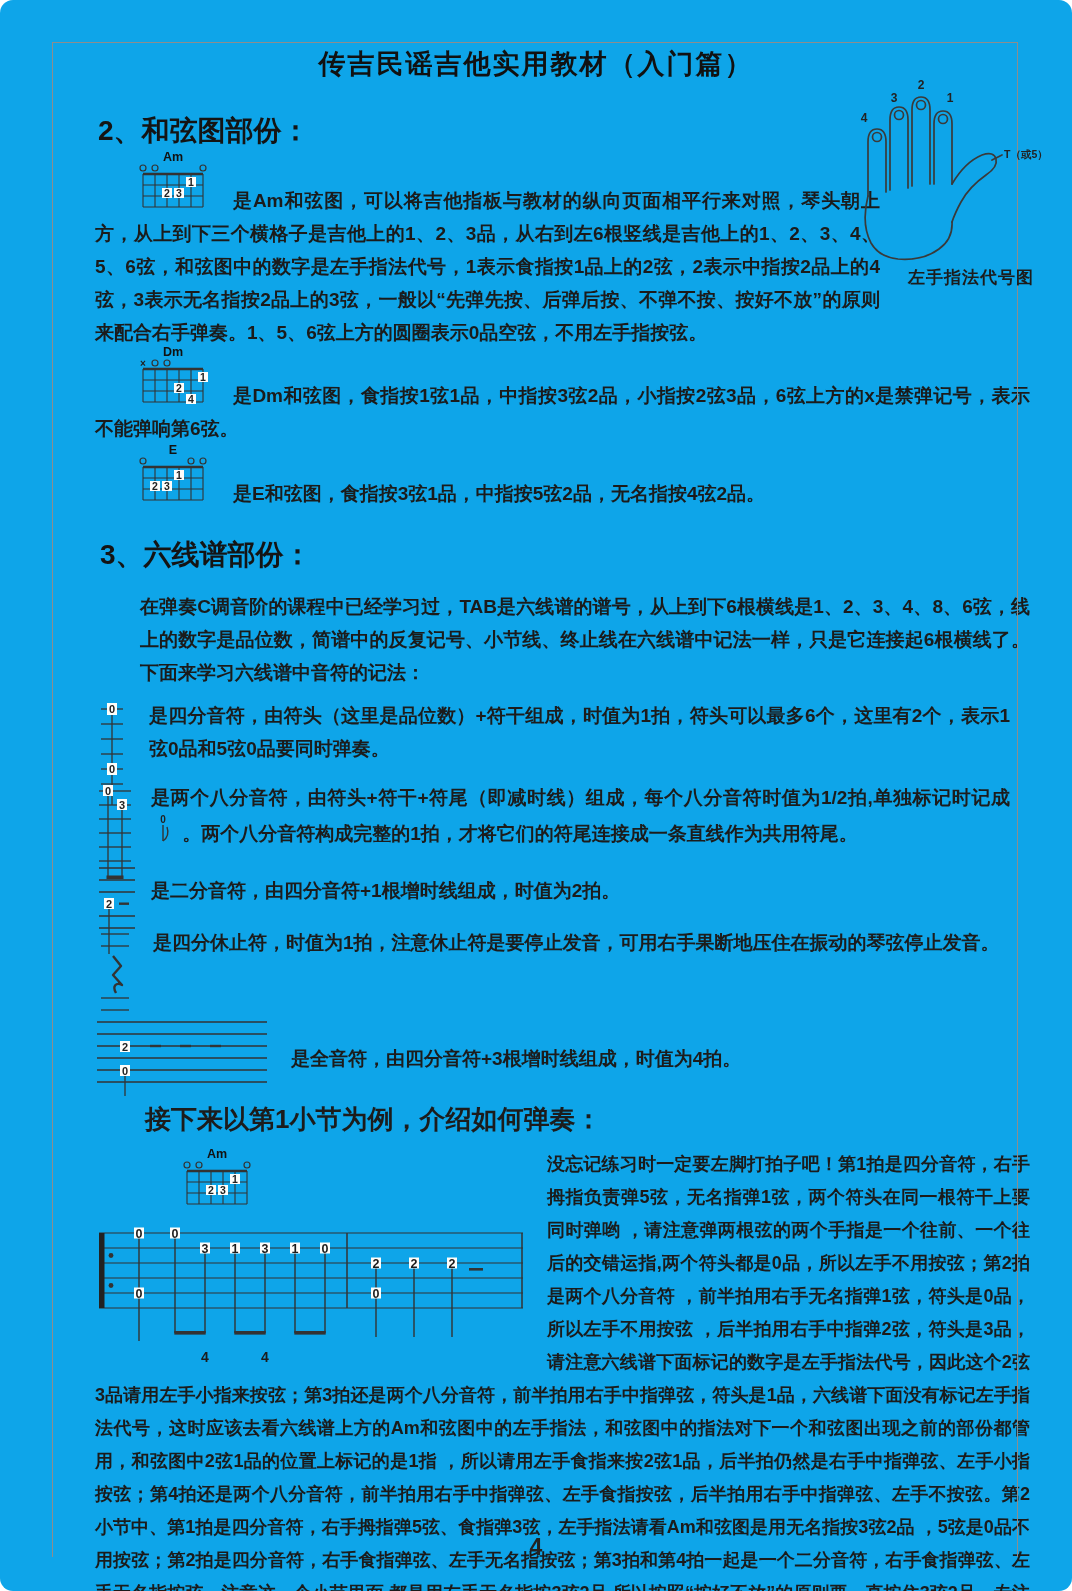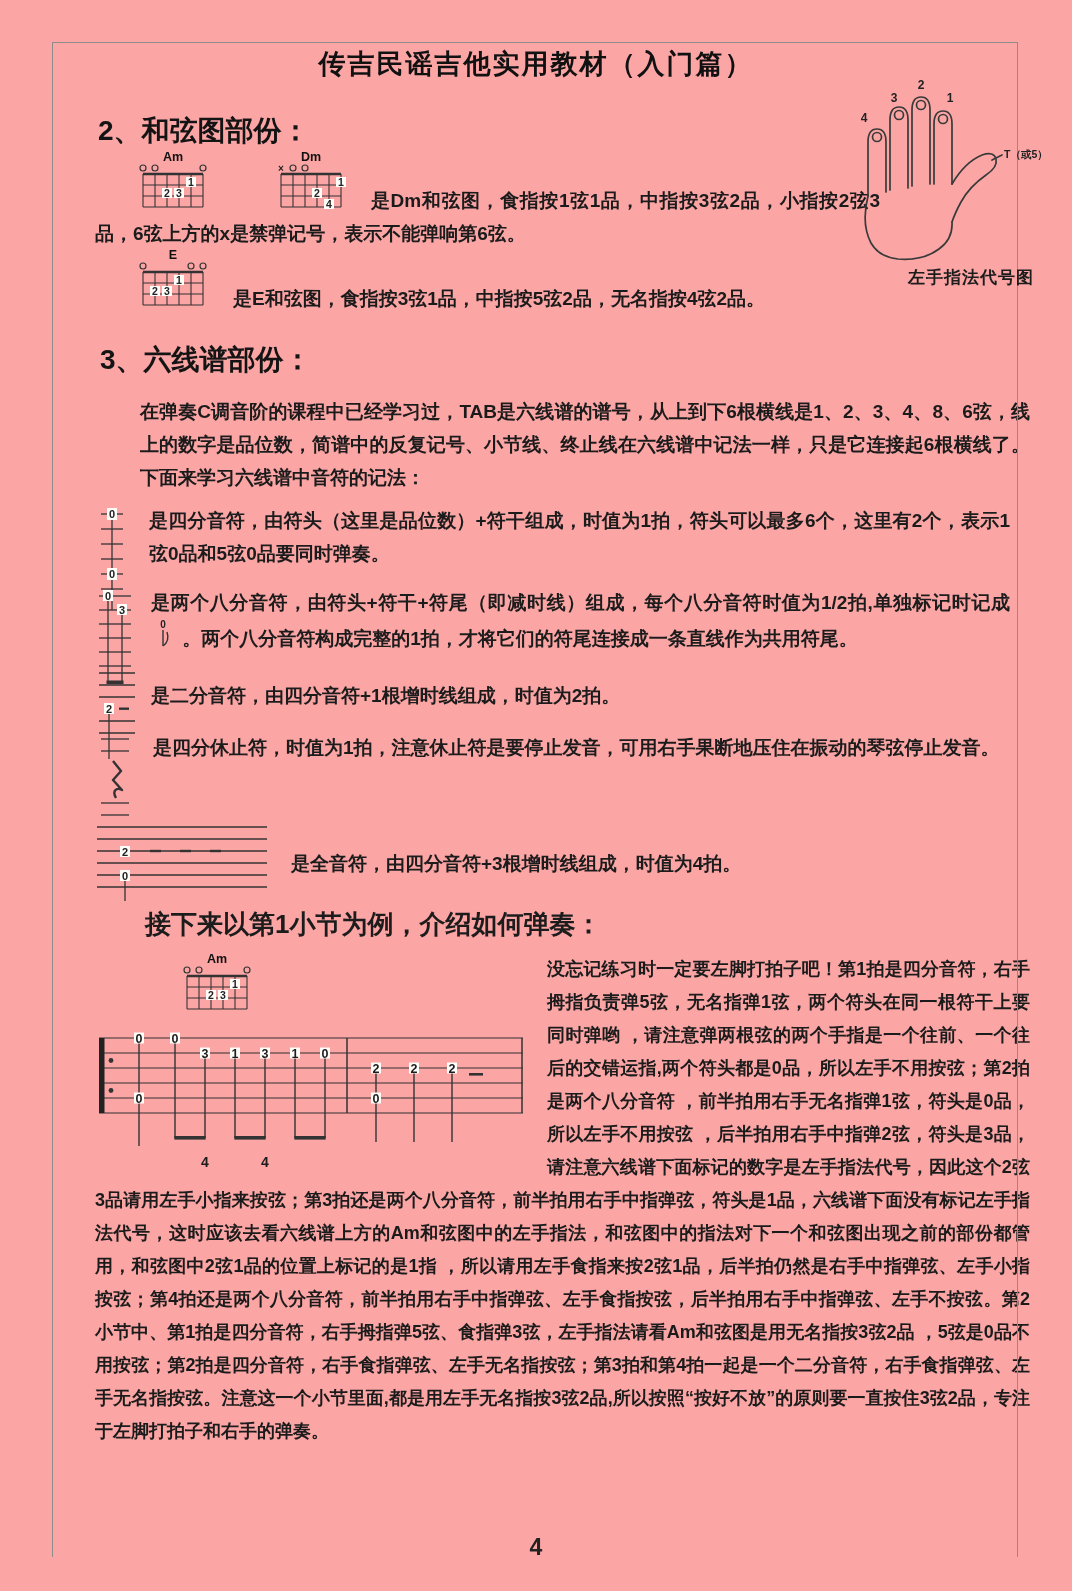--- a/index.html
+++ b/index.html
@@ -4,21 +4,21 @@
 <style>
   html,body { margin:0; padding:0; }
   body {
     width:1072px; height:1591px;
     background:#ffffff;
     font-family:"Liberation Sans","DejaVu Sans",sans-serif;
     color:#1c1c1c;
     position:relative;
     overflow:hidden;
   }
-  .sheet { position:absolute; inset:0; background:#fca5a5; overflow:hidden; }
+  .sheet { position:absolute; inset:0; background:#0ea5e9; overflow:hidden;border-radius:13px; }
   .frame {
     position:absolute; left:52px; top:42px; width:964px; height:1514px;
     border-left:1.5px solid #8d8d8d; border-top:1.5px solid #8d8d8d; border-right:1.5px solid #8d8d8d;
     pointer-events:none;
   }
   .title {
     padding-top:46px; text-align:center;
     font-size:27px; font-weight:bold; letter-spacing:2px; color:#111;
   }
   .h2 { font-size:28px; font-weight:bold; color:#141414; }
@@ -118,20 +118,21 @@
         <g font-size="10.5" font-weight="bold" fill="#222" text-anchor="middle">
           <rect x="61" y="27" width="10" height="10" fill="#fdfdfa" stroke="none"></rect>
           <text x="66" y="35.5">1</text>
           <rect x="37" y="38" width="10" height="10" fill="#fdfdfa" stroke="none"></rect>
           <text x="42" y="46.5">2</text>
           <rect x="49" y="38" width="10" height="10" fill="#fdfdfa" stroke="none"></rect>
           <text x="54" y="46.5">3</text>
         </g>
       </svg>
     </span>
+    <span>是Am和弦图，可以将吉他指板与教材的纵向页面相平行来对照，琴头朝上方，从上到下三个横格子是吉他上的1、2、3品，从右到左6根竖线是吉他上的1、2、3、4、5、6弦，和弦图中的数字是左手指法代号，1表示食指按1品上的2弦，2表示中指按2品上的4弦，3表示无名指按2品上的3弦，一般以“先弹先按、后弹后按、不弹不按、按好不放”的原则来配合右手弹奏。1、5、6弦上方的圆圈表示0品空弦，不用左手指按弦。</span>
   </div>
 
   <div class="para dm-wrap">
     <span class="chord-float">
       <svg width="96" height="66" viewBox="0 0 96 66">
         <text x="48" y="11" text-anchor="middle" font-size="12.5" font-weight="bold" fill="#111">Dm</text>
         <text x="18" y="21.5" text-anchor="middle" font-size="10" font-weight="bold" fill="#222">×</text>
         <g stroke="#333" stroke-width="1.2" fill="none">
           <circle cx="30" cy="18" r="3"></circle>
             <circle cx="42" cy="18" r="3"></circle>

